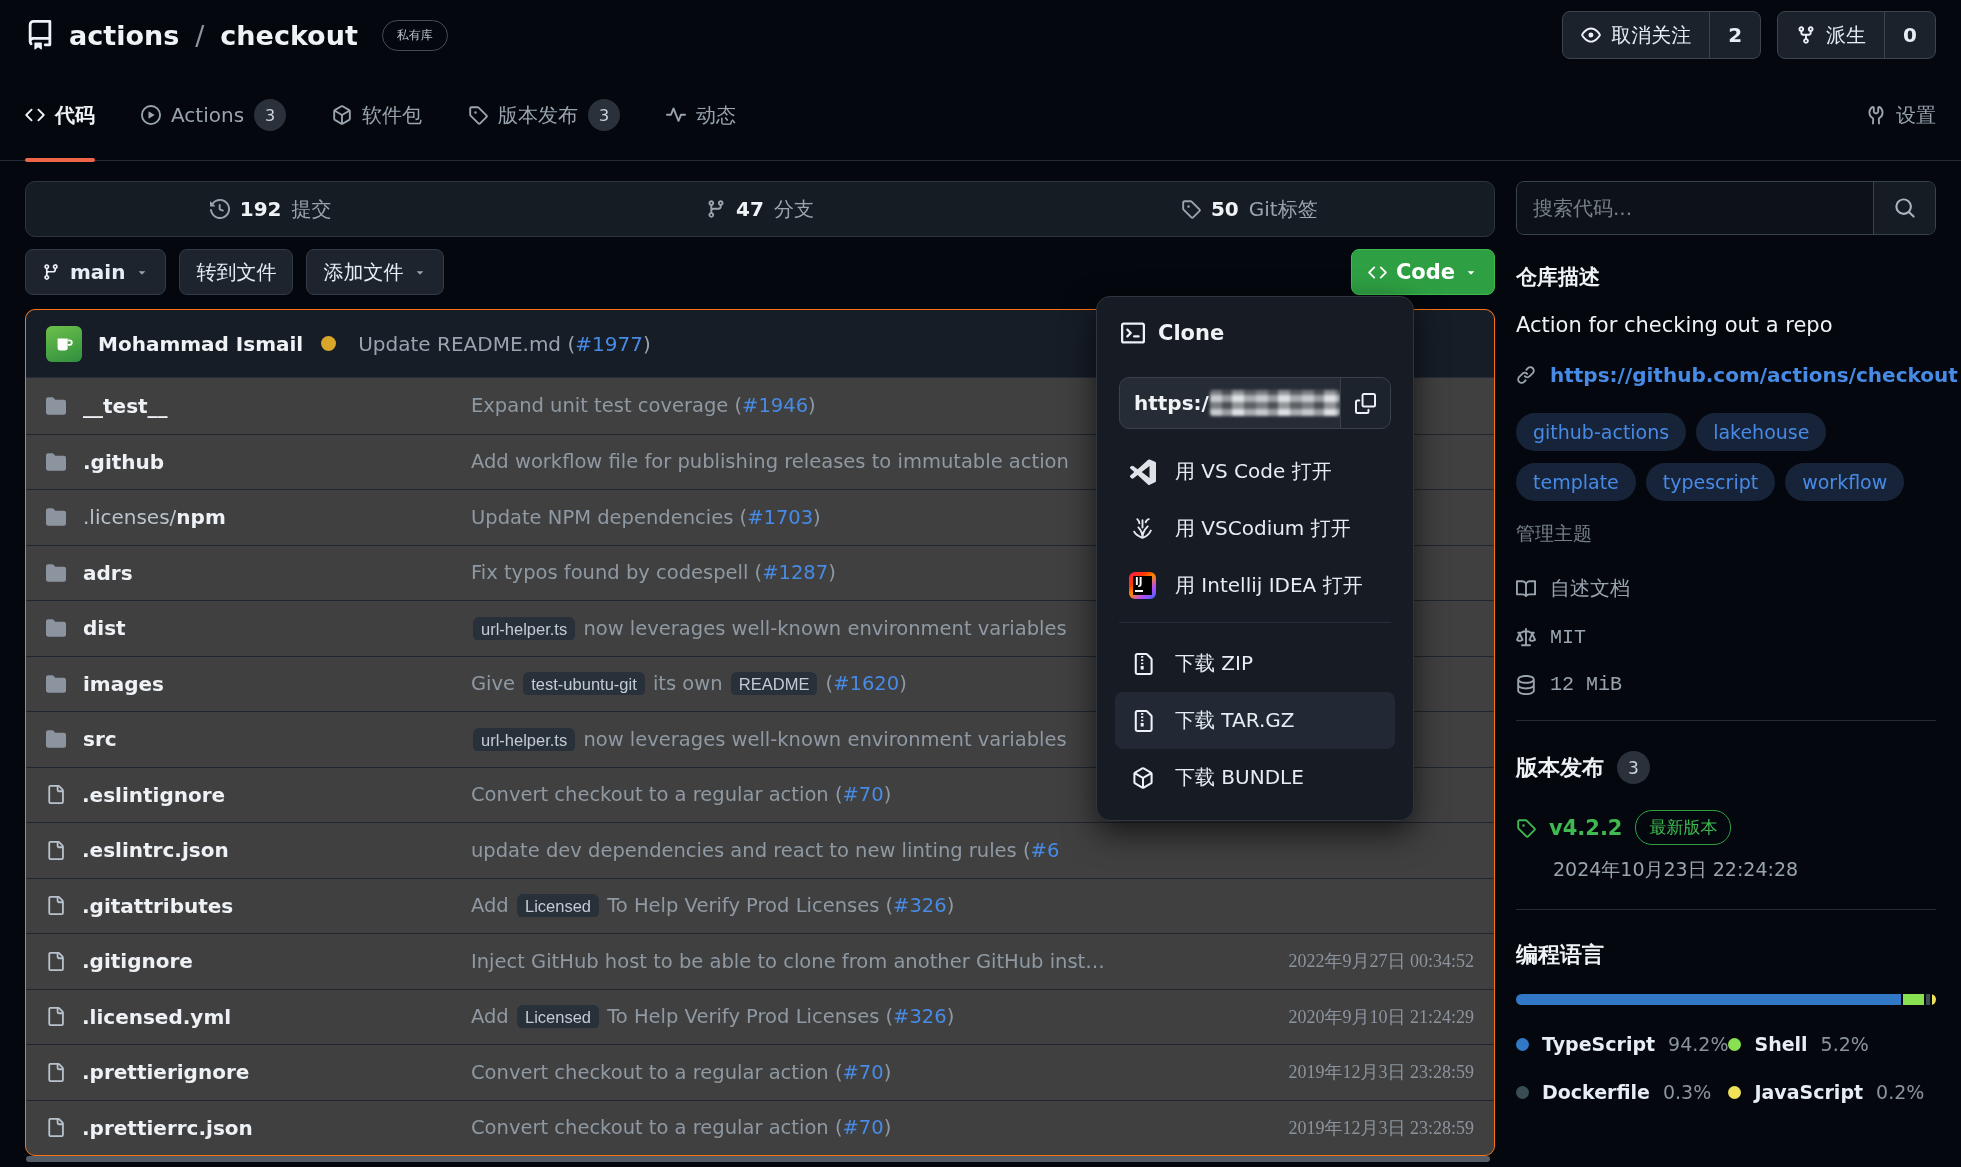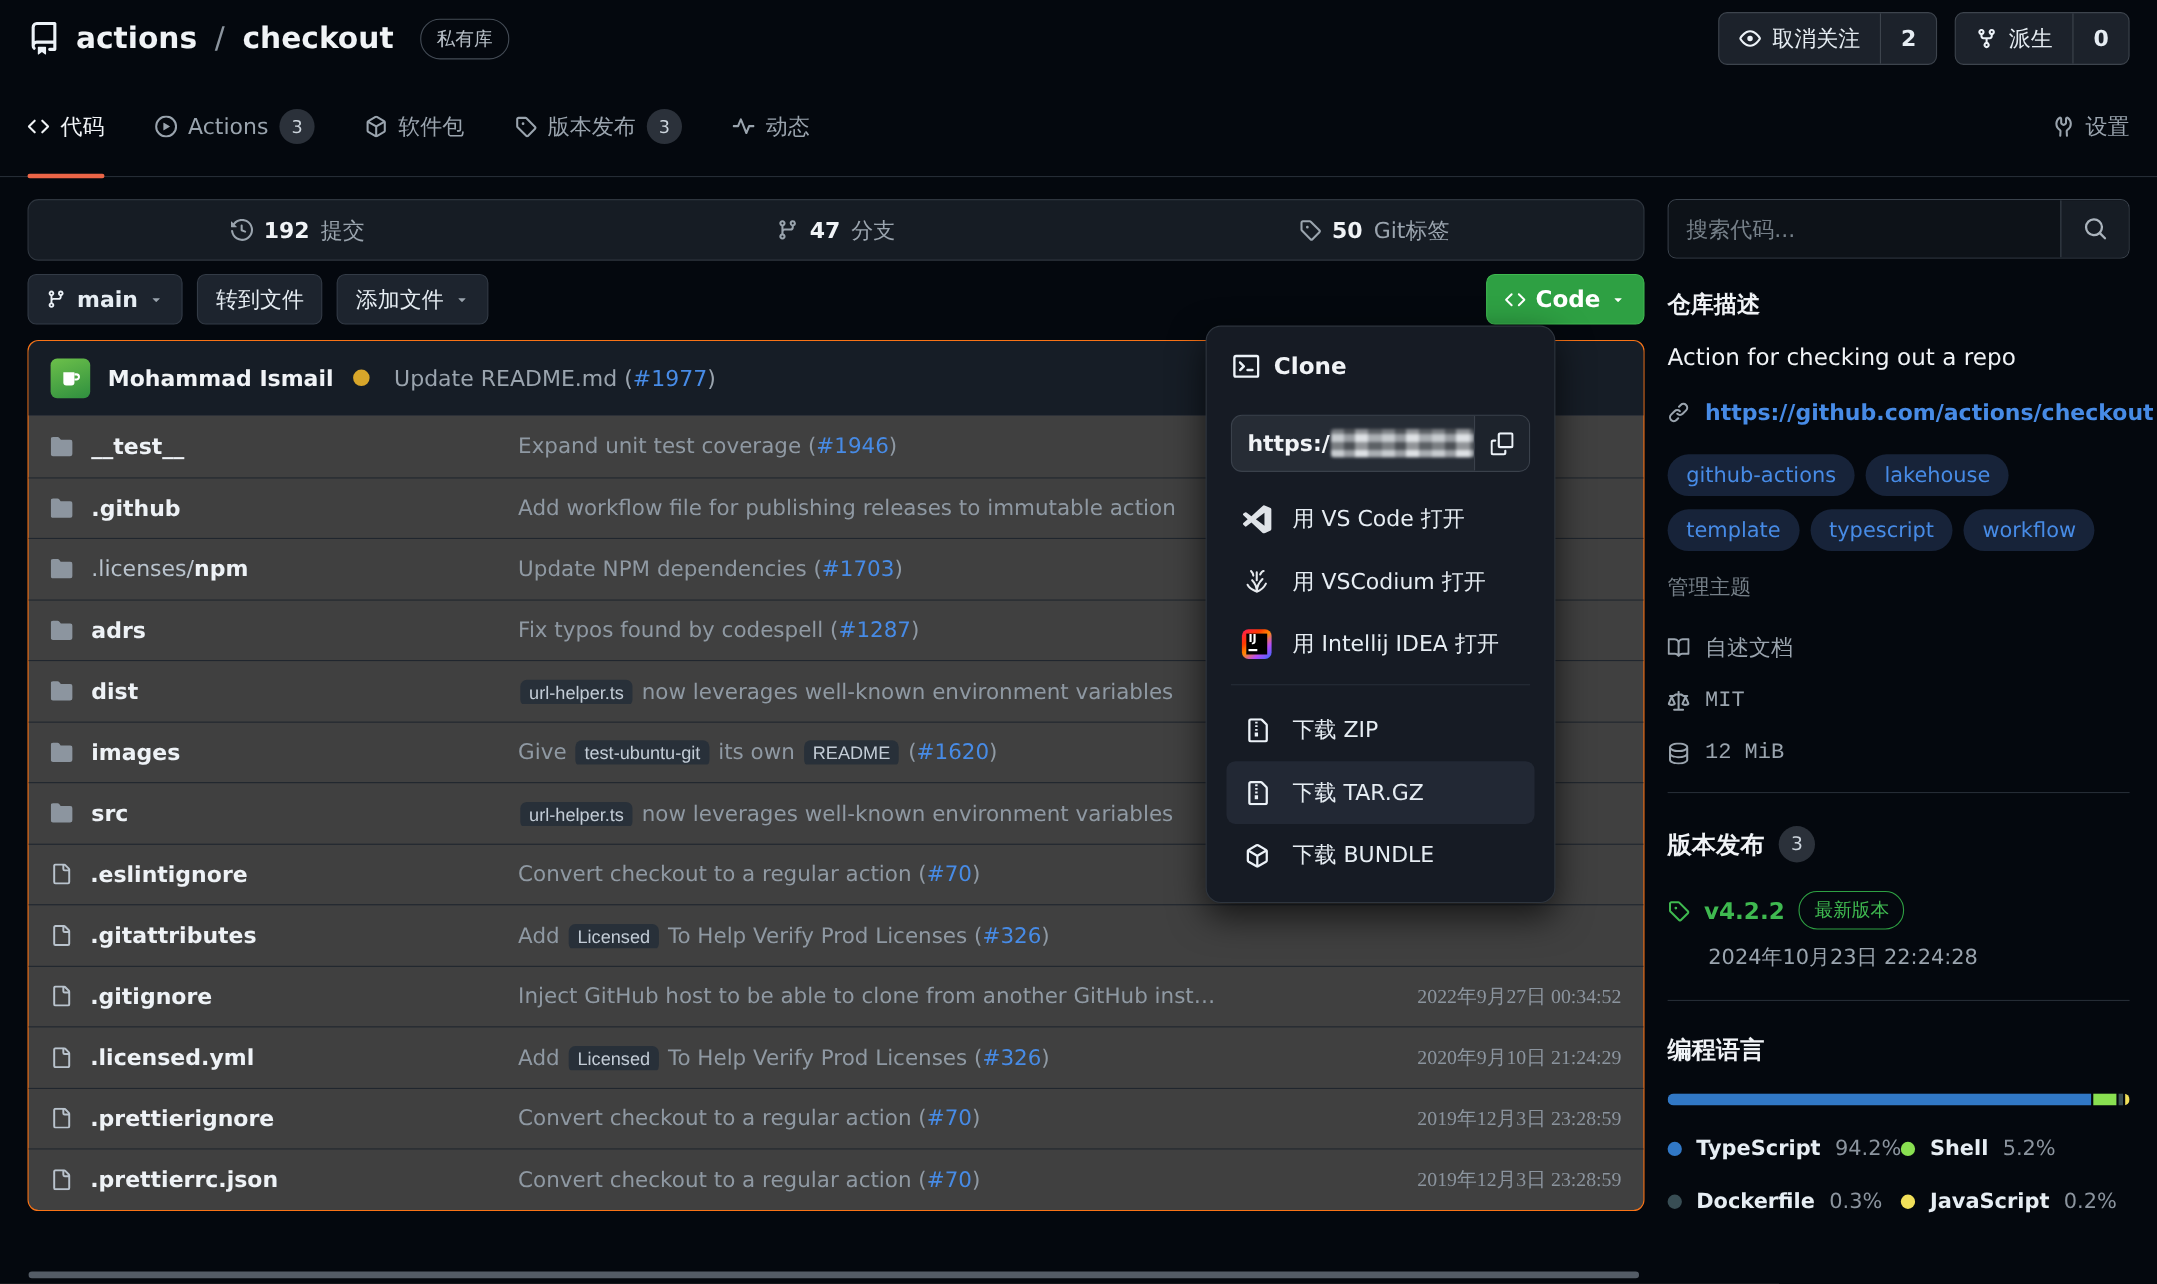--- a/index.html
+++ b/index.html
@@ -13,34 +13,34 @@
   .oct { fill:#9aa4ae; }
   .oct-white { fill:#ecf2f8; }
 
   
   .app-header { position:absolute; top:0; left:0; right:0; height:70px;
     display:flex; align-items:center; padding:0 25px; }
   .repo-title { display:flex; align-items:center; gap:14px; }
   .repo-title .tname { font-size:27px; font-weight:bold; color:#f0f3f6; }
   .repo-title .tsep { font-size:27px; color:#8b949e; margin:0 2px; }
   .vis-badge { margin-left:10px; border:1px solid #444c56; border-radius:18px;
-    padding:6px 14px; font-size:17px; color:#b8c0c8; }
+    padding:6px 14px; font-size:12px; color:#b8c0c8; }
   .header-actions { margin-left:auto; display:flex; gap:16px; }
   .split-btn { display:flex; align-items:stretch; height:48px; background:#1c222b;
     border:1px solid #3d444d; border-radius:8px; overflow:hidden; cursor:pointer; }
   .split-btn .seg { display:flex; align-items:center; gap:10px; padding:0 18px; font-size:20px; color:#e6edf3; }
   .split-btn .cnt { border-left:1px solid #3d444d; font-weight:600; }
 
   
   .tabbar { position:absolute; top:70px; left:0; right:0; height:91px;
     border-bottom:1px solid #252c35; display:flex; align-items:center; padding:0 25px; }
   .tab { position:relative; height:91px; display:flex; align-items:center; gap:10px;
     margin-right:46px; color:#9aa4ae; font-size:20px; cursor:pointer; }
   .tab .oct { fill:#9aa4ae; }
-  .tab.active { color:#f0f3f6; font-weight:normal; }
+  .tab.active { color:#f0f3f6; font-weight:bold; }
   .tab.active .oct { fill:#f0f3f6; }
   .tab.active::after { content:""; position:absolute; left:0; right:0; bottom:-1px;
     height:4px; border-radius:4px; background:#ec6547; }
   .tab .count-badge { background:#2b313a; color:#cdd5dd; font-size:16px; font-weight:normal;
     min-width:32px; height:32px; border-radius:16px; display:flex; align-items:center; justify-content:center; padding:0 9px; }
   .tab-right { margin-left:auto; margin-right:0; }
 
   
   .content { position:absolute; top:161px; left:0; right:0; bottom:0; padding:20px 25px 0; display:flex; gap:21px; }
   .main-col { width:1470px; flex:none; }
@@ -424,20 +424,32 @@
             <span class="cell-msg"><span>Convert checkout to a regular action (</span><span class="msg-link">#70</span><span>)</span></span>
             <span class="cell-date"></span>
           </div>
           <div class="frow">
             <span class="cell-name">
               <span>
                 <svg width="19" height="19" viewBox="0 0 16 16">
                   <path style="fill:#b9c3cd" d="M2 1.75C2 .784 2.784 0 3.75 0h6.586c.464 0 .909.184 1.237.513l2.914 2.914c.329.328.513.773.513 1.237v9.586A1.75 1.75 0 0 1 13.25 16h-9.5A1.75 1.75 0 0 1 2 14.25Zm1.75-.25a.25.25 0 0 0-.25.25v12.5c0 .138.112.25.25.25h9.5a.25.25 0 0 0 .25-.25V6h-2.75A1.75 1.75 0 0 1 9 4.25V1.5Zm6.75.062V4.25c0 .138.112.25.25.25h2.688l-.011-.013-2.914-2.914Z"></path>
                 </svg>
               </span>
+              <span class="fname"><span class="fname-prefix"></span><span class="fname-base">.eslintrc.json</span></span>
+            </span>
+            <span class="cell-msg"><span>update dev dependencies and react to new linting rules (</span><span class="msg-link">#6</span></span>
+            <span class="cell-date"></span>
+          </div>
+          <div class="frow">
+            <span class="cell-name">
+              <span>
+                <svg width="19" height="19" viewBox="0 0 16 16">
+                  <path style="fill:#b9c3cd" d="M2 1.75C2 .784 2.784 0 3.75 0h6.586c.464 0 .909.184 1.237.513l2.914 2.914c.329.328.513.773.513 1.237v9.586A1.75 1.75 0 0 1 13.25 16h-9.5A1.75 1.75 0 0 1 2 14.25Zm1.75-.25a.25.25 0 0 0-.25.25v12.5c0 .138.112.25.25.25h9.5a.25.25 0 0 0 .25-.25V6h-2.75A1.75 1.75 0 0 1 9 4.25V1.5Zm6.75.062V4.25c0 .138.112.25.25.25h2.688l-.011-.013-2.914-2.914Z"></path>
+                </svg>
+              </span>
               <span class="fname"><span class="fname-prefix"></span><span class="fname-base">.gitattributes</span></span>
             </span>
             <span class="cell-msg"><span>Add </span><span class="msg-code">Licensed</span><span> To Help Verify Prod Licenses (</span><span class="msg-link">#326</span><span>)</span></span>
             <span class="cell-date"></span>
           </div>
           <div class="frow">
             <span class="cell-name">
               <span>
                 <svg width="19" height="19" viewBox="0 0 16 16">
                   <path style="fill:#b9c3cd" d="M2 1.75C2 .784 2.784 0 3.75 0h6.586c.464 0 .909.184 1.237.513l2.914 2.914c.329.328.513.773.513 1.237v9.586A1.75 1.75 0 0 1 13.25 16h-9.5A1.75 1.75 0 0 1 2 14.25Zm1.75-.25a.25.25 0 0 0-.25.25v12.5c0 .138.112.25.25.25h9.5a.25.25 0 0 0 .25-.25V6h-2.75A1.75 1.75 0 0 1 9 4.25V1.5Zm6.75.062V4.25c0 .138.112.25.25.25h2.688l-.011-.013-2.914-2.914Z"></path>

